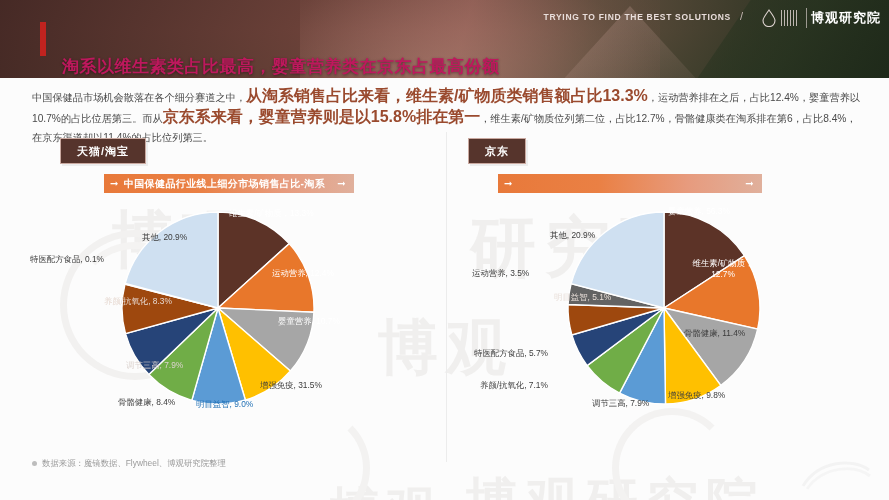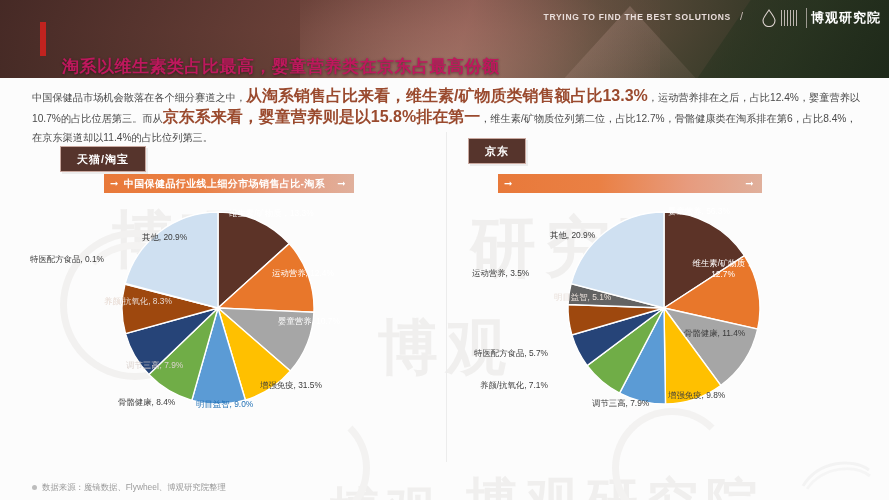--- a/index.html
+++ b/index.html
@@ -146,21 +146,21 @@
     padding: 0 16px;
     display: flex; align-items: center; justify-content: center;
     background: #56342c;
     color: #ffffff;
     font-size: 11px;
     font-weight: bold;
     letter-spacing: 1px;
     border: 1px solid #caa9a0;
     box-shadow: 2px 2px 0 rgba(0,0,0,0.06);
   }
-  .plat-tag-left { left: 60px; top: 60px; margin-top: 8px; }
+  .plat-tag-left { left: 60px; top: 60px; }
   .plat-tag-right { left: 468px; top: 60px; }
 
   
   .ribbon {
     position: absolute;
     height: 19px;
     display: flex; align-items: center;
     color: #ffffff;
     font-size: 10px;
     font-weight: bold;
@@ -196,21 +196,21 @@
     font-size: 8.4px;
     color: #3c3c3c;
     white-space: nowrap;
     line-height: 11px;
   }
   .plabel.inside { color: #ffffff; }
   .plabel.inside-dark { color: #f2ece9; }
 
   
   .footer-src {
-    position: absolute; left: 32px; top: 404px;
+    position: absolute; left: 32px; top: 380px;
     display: flex; align-items: center;
     font-size: 8.4px; color: #9b9b9b;
   }
   .footer-dot {
     width: 5px; height: 5px; border-radius: 50%;
     background: #bdbdbd; margin-right: 5px;
   }
   .footer-swirl {
     position: absolute; right: 18px; top: 378px;
     width: 70px; height: 34px;

